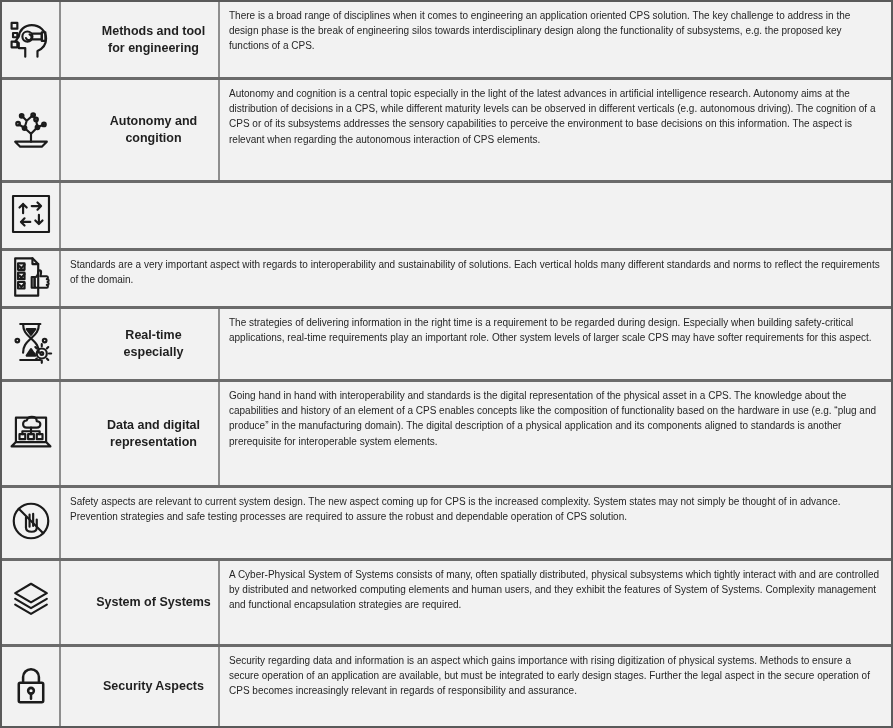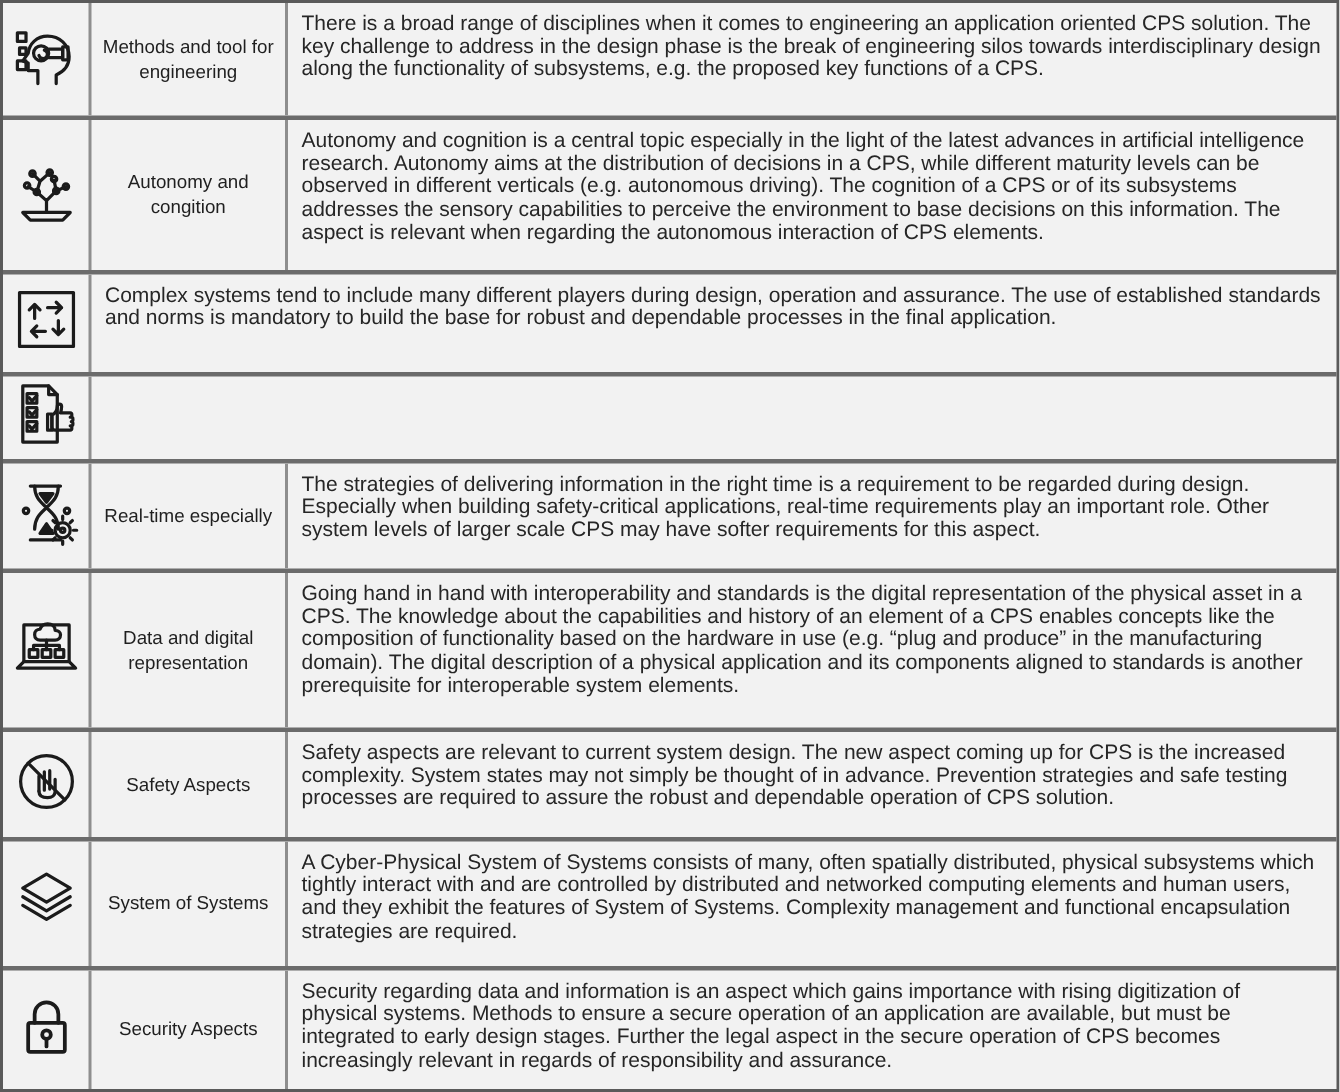--- a/index.html
+++ b/index.html
@@ -23,27 +23,27 @@
   .icon-cell{
     flex:0 0 59px;width:59px;box-sizing:border-box;
     border-right:2px solid var(--col-divider,#8e8e8e);
     display:flex;align-items:center;justify-content:center;
   }
   .icon-cell svg{width:46px;height:46px;color:var(--icon-stroke,#1b1b1b)}
   .label-cell{
     flex:0 0 131px;width:131px;box-sizing:border-box;
     border-right:2px solid var(--col-divider,#8e8e8e);
     display:flex;align-items:center;justify-content:center;
-    text-align:center;font-weight:normal;font-size:12.5px;line-height:17px;
-    color:var(--label-text,#1f1f1f);padding:0 6px;
+    text-align:center;font-weight:bold;font-size:12.5px;line-height:17px;
+    color:var(--label-text,#1f1f1f);padding:0 6px;margin-left:28px;
   }
   .desc-cell{
     flex:1 1 auto;box-sizing:border-box;
     padding:6px 10px 3px 9px;
-    font-size:14px;line-height:15.2px;
+    font-size:10px;line-height:15.2px;
     color:var(--body-text,#262626);
   }
 </style>
 </head>
 <body>
 
 <div class="aspects-table" id="table-root">
   <div class="row" style="height: 78px;">
     <div class="icon-cell">
       <span class="icon"><svg viewBox="0 0 64 64">
@@ -89,40 +89,40 @@
       <span class="icon"><svg viewBox="0 0 64 64">
             <g fill="none" stroke="currentColor" stroke-width="3" stroke-linecap="round" stroke-linejoin="round">
               <rect x="7" y="7" width="50" height="50"></rect>
               <path d="M21 31V18M16 23l5-5 5 5"></path>
               <path d="M33 21h13M41 16l5 5-5 5"></path>
               <path d="M43 33v13M38 41l5 5 5-5"></path>
               <path d="M31 43H18M23 38l-5 5 5 5"></path>
             </g>
           </svg></span>
     </div>
-    <div class="desc-cell">Complex systems tend to include many different players during design, operation and assurance. The use of established standards and norms is mandatory to build the base for robust and dependable processes in the final application.</div>
   </div>
 
   <div class="row" style="height: 58px;">
     <div class="icon-cell">
       <span class="icon"><svg viewBox="0 0 64 64">
             <g fill="none" stroke="currentColor" stroke-width="3" stroke-linecap="round" stroke-linejoin="round">
               <path d="M10 6h24l8 8v44H10z"></path>
               <path d="M34 6v8h8"></path>
               <rect x="14" y="13" width="9" height="9"></rect>
               <path d="M16 17l2.5 3 4.5-5"></path>
               <rect x="14" y="26" width="9" height="9"></rect>
               <path d="M16 30l2.5 3 4.5-5"></path>
               <rect x="14" y="39" width="9" height="9"></rect>
               <path d="M16 43l2.5 3 4.5-5"></path>
               <rect x="33" y="32" width="4" height="15"></rect>
               <path d="M40 47c-2 0-3-1-3-3V33c3-1 5-5 5-8 0-3 4-3 4 0s-1 6-1 6h9c2 0 2 4 0 4h1c2 0 2 4 0 4 2 0 2 4 0 4h-1c2 0 2 4 0 4z"></path>
             </g>
           </svg></span>
     </div>
+    <div class="desc-cell">Standards are a very important aspect with regards to interoperability and sustainability of solutions. Each vertical holds many different standards and norms to reflect the requirements of the domain.</div>
   </div>
 
   <div class="row" style="height: 73px;">
     <div class="icon-cell">
       <span class="icon"><svg viewBox="0 0 64 64">
             <g fill="none" stroke="currentColor" stroke-width="3" stroke-linecap="round" stroke-linejoin="round">
               <path d="M17 7h28M17 57h28"></path>
               <path d="M21 7c0 11 6 15 11 20-5 5-11 9-11 20M43 7c0 11-6 15-11 20 5 5 11 9 11 20"></path>
               <path d="M26 14h12l-6 8z" fill="currentColor"></path>
               <path d="M32 42l-6 9h12z" fill="currentColor"></path>
@@ -160,21 +160,20 @@
     <div class="icon-cell">
       <span class="icon"><svg viewBox="0 0 64 64">
             <g fill="none" stroke="currentColor" stroke-width="3" stroke-linecap="round" stroke-linejoin="round">
               <circle cx="32" cy="32" r="24"></circle>
               <path d="M25 41V27m5 13V23m5 16V22m5 17v-9"></path>
               <path d="M25 41c0 4 3 6 8 6 4 0 7-2 7-6"></path>
               <path d="M15 15l34 34"></path>
             </g>
           </svg></span>
     </div>
-    <div class="label-cell">Safety Aspects</div>
     <div class="desc-cell">Safety aspects are relevant to current system design. The new aspect coming up for CPS is the increased complexity. System states may not simply be thought of in advance. Prevention strategies and safe testing processes are required to assure the robust and dependable operation of CPS solution.</div>
   </div>
 
   <div class="row" style="height: 86px;">
     <div class="icon-cell">
       <span class="icon"><svg viewBox="0 0 64 64">
             <g fill="none" stroke="currentColor" stroke-width="3" stroke-linecap="round" stroke-linejoin="round">
               <path d="M32 8l22 13-22 13L10 21z"></path>
               <path d="M10 29l22 13 22-13M10 37l22 13 22-13"></path>
             </g>

